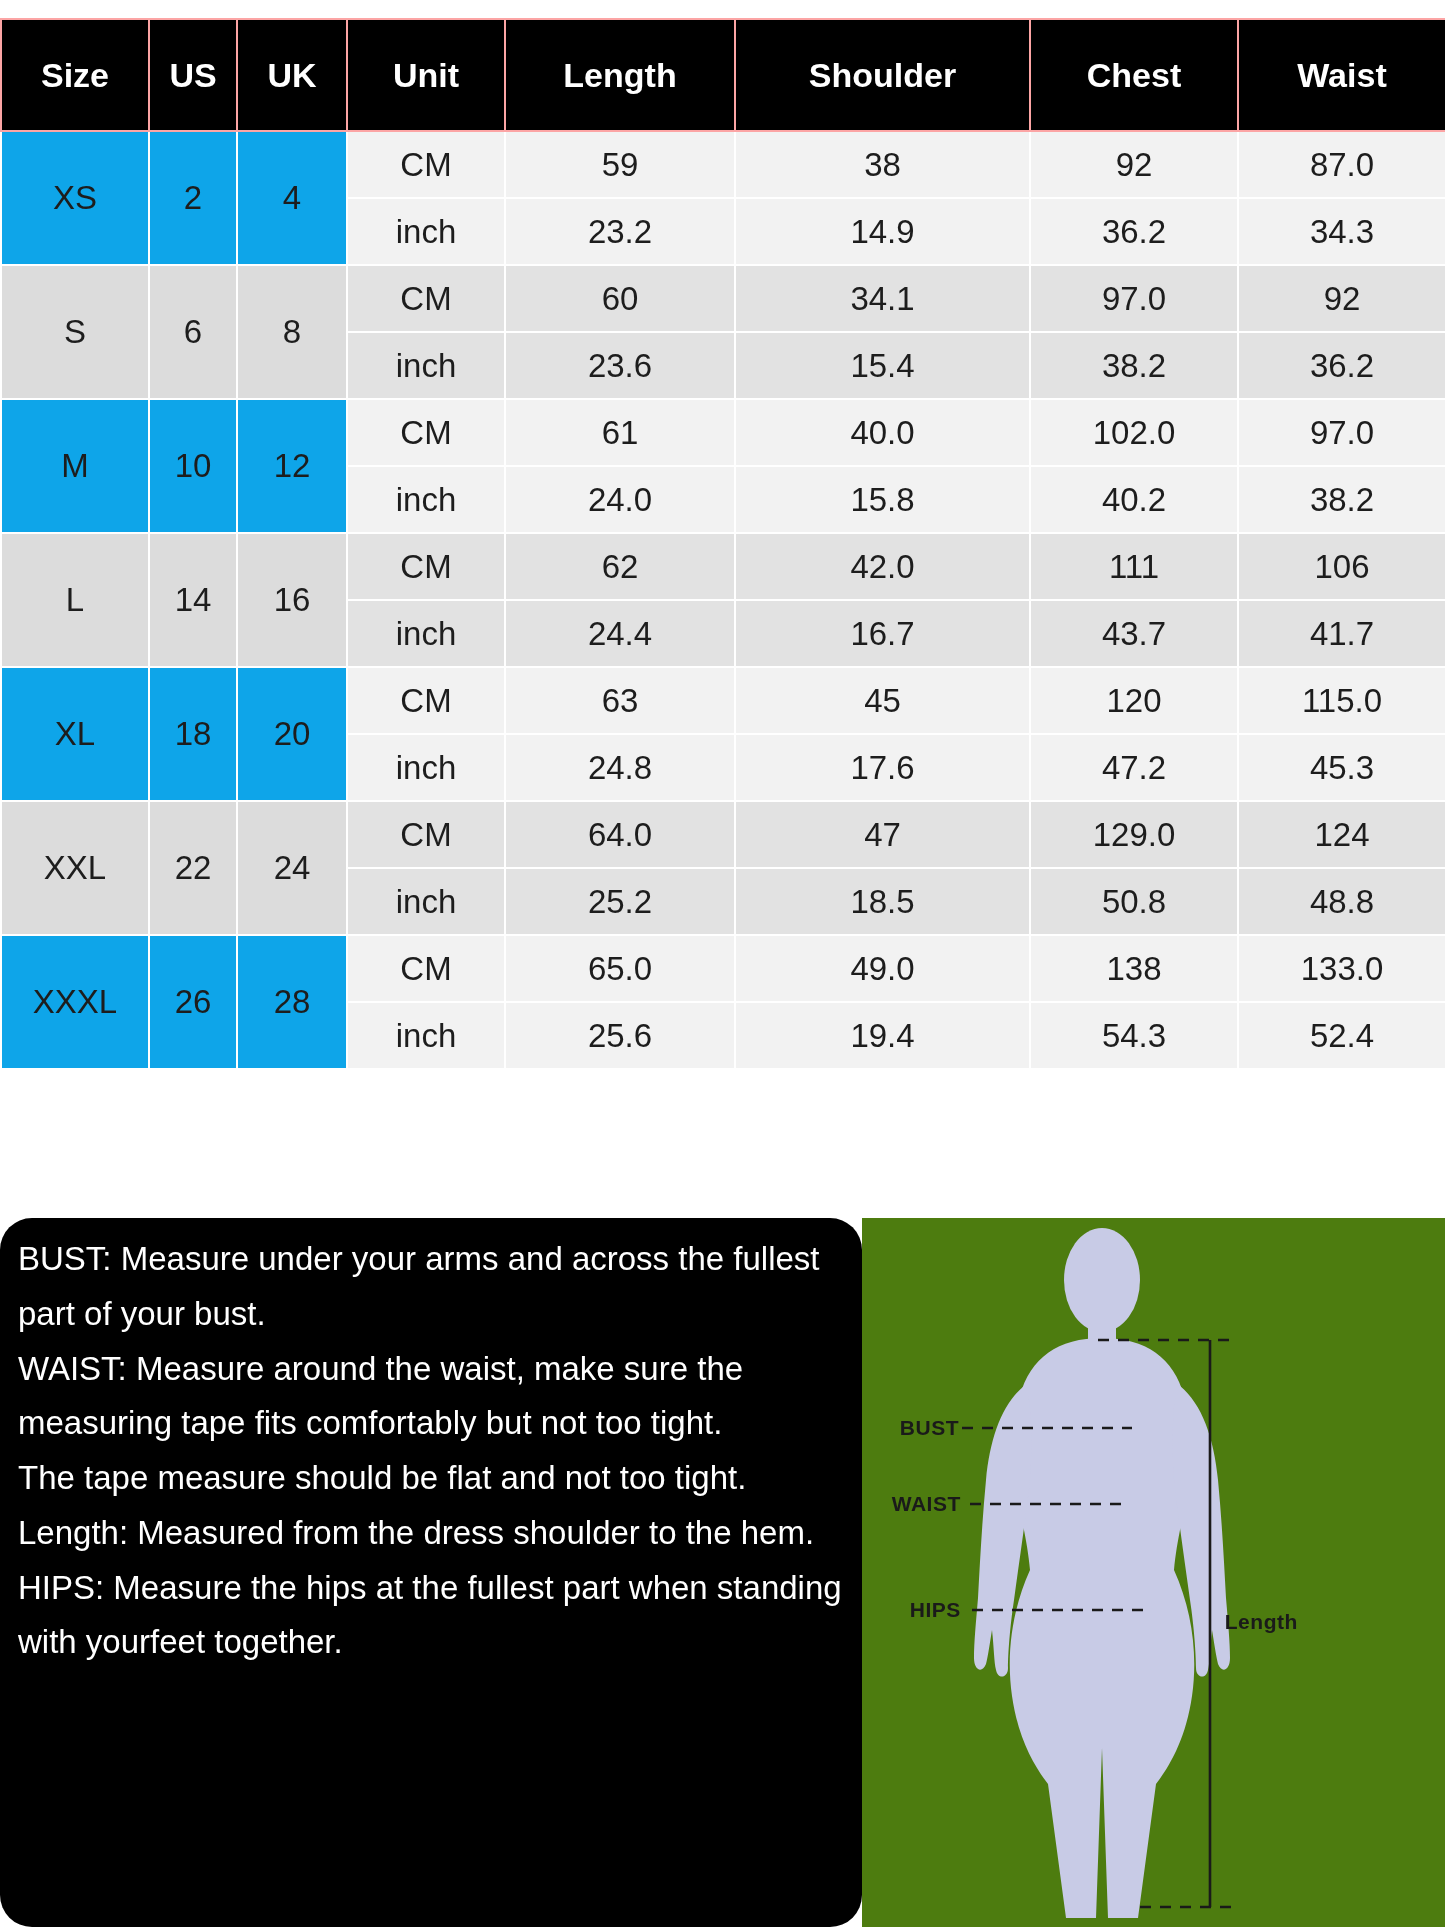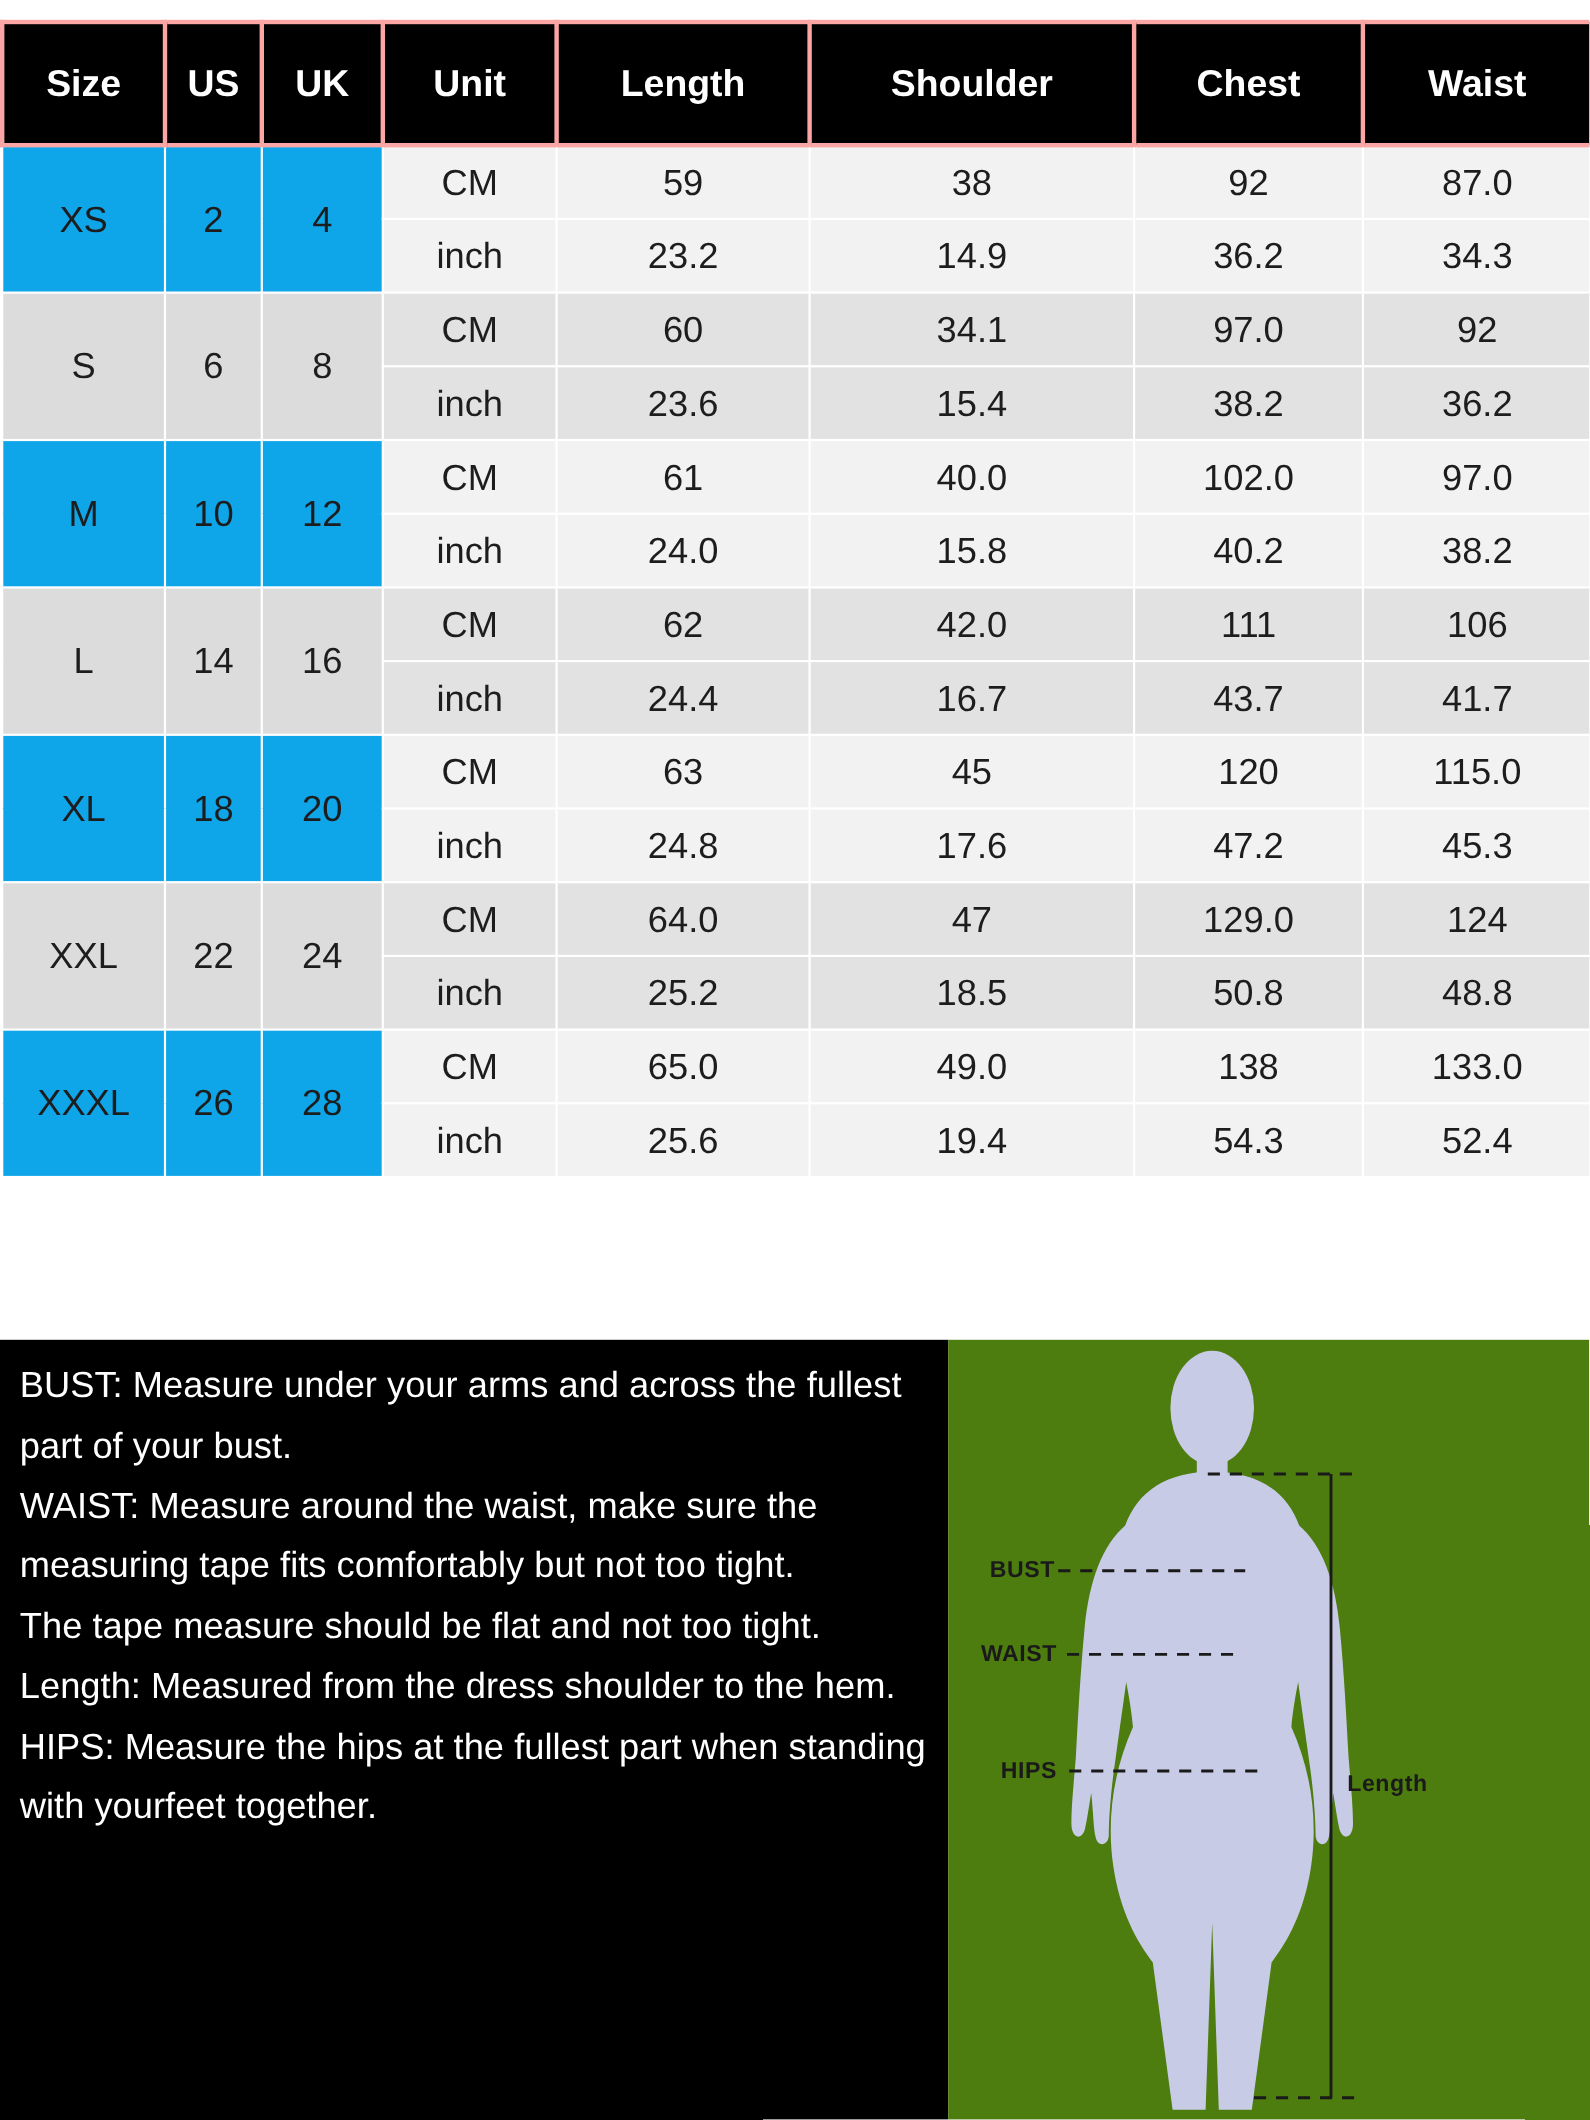--- a/index.html
+++ b/index.html
@@ -36,21 +36,21 @@
     table-layout: fixed;
     margin-top: 18px;
   }
   table.size-table th {
     background: #000000;
     color: #ffffff;
     font-size: 34px;
     font-weight: bold;
     height: 112px;
     text-align: center;
-    border: 4px solid #fca5a5;
+    border: 2px solid #fca5a5;
     vertical-align: middle;
   }
   table.size-table td {
     text-align: center;
     font-size: 33px;
     color: #1d1d1d;
     height: 67px;
     border: 2px solid #ffffff;
     vertical-align: middle;
     font-weight: 400;
@@ -80,20 +80,21 @@
     height: 709px;
     display: flex;
   }
   .notes {
     width: 870px;
     background: #000000;
     color: #ffffff;
     padding: 14px 18px 0 18px;
     font-size: 33px;
     line-height: 1.66;
+    border-radius: 32px;
   }
   .notes p { margin: 0; }
   .figure-pane {
     width: 589px;
     background: #4d7c0f;
     position: relative;
     font-weight: bold;
   }
 
   

